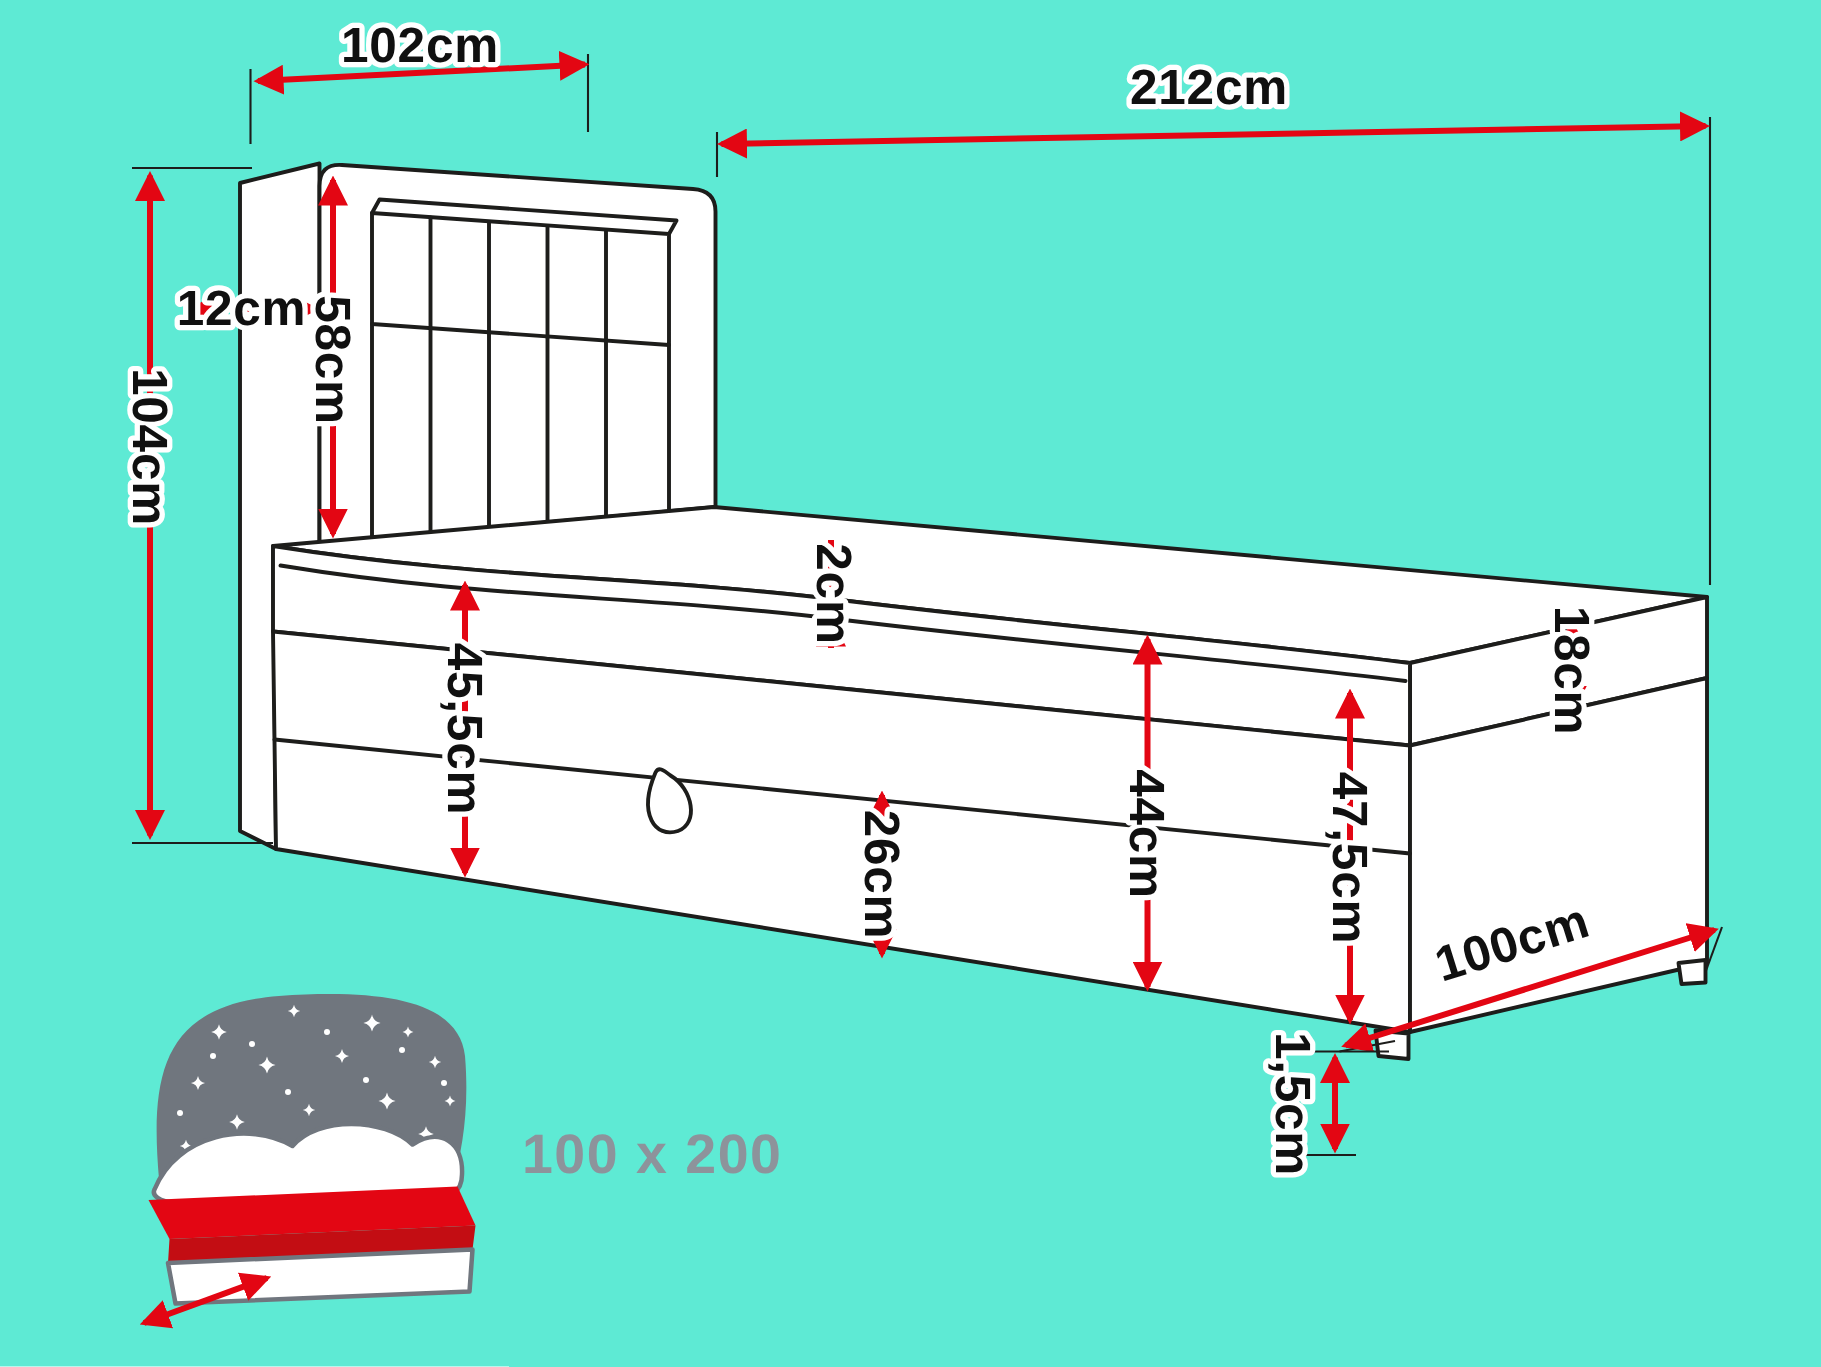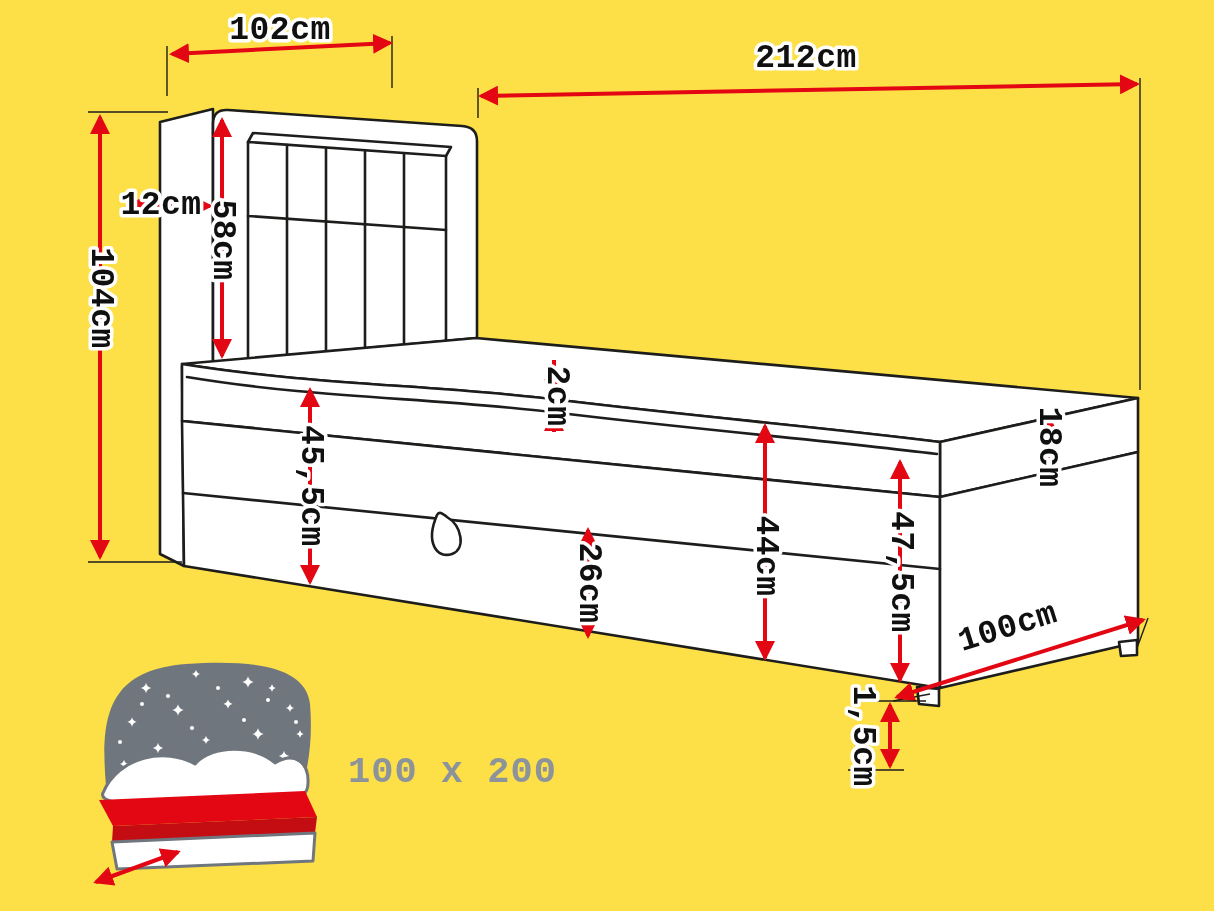--- a/index.html
+++ b/index.html
@@ -1,17 +1,17 @@
 <!DOCTYPE html>
 <html style="--dimension-red: #e30613; --outline-black: #1d1d1b; --icon-gray: #70767e; --icon-red: #e30613; --size-label-gray: #8d939b;"><head>
 <meta charset="utf-8">
 <style>
   html,body{margin:0;padding:0;background:#fff;}
-  .stage{position:relative;width:1214px;height:911px;background:#fde047;overflow:hidden;
-         font-family:Liberation Mono, monospace;}
+  .stage{position:relative;width:1214px;height:911px;background:#5eead4;overflow:hidden;
+         font-family:Liberation Sans, sans-serif;}
   svg{display:block;}
   .face{fill:#ffffff;stroke:var(--outline-black,#1d1d1b);stroke-width:2.6;
         stroke-linejoin:round;stroke-linecap:round;}
   .outline{fill:none;stroke:var(--outline-black,#1d1d1b);stroke-width:2.6;
         stroke-linejoin:round;stroke-linecap:round;}
   .thin{fill:none;stroke:var(--outline-black,#1d1d1b);stroke-width:1.4;}
   .dim{fill:none;stroke:var(--dimension-red,#e30613);stroke-width:4;}
   .dim-label{font-weight:bold;font-size:33px;letter-spacing:0.5px;
         fill:#101010;stroke:#ffffff;stroke-width:7;paint-order:stroke;
         stroke-linejoin:round;text-anchor:middle;dominant-baseline:central;}

